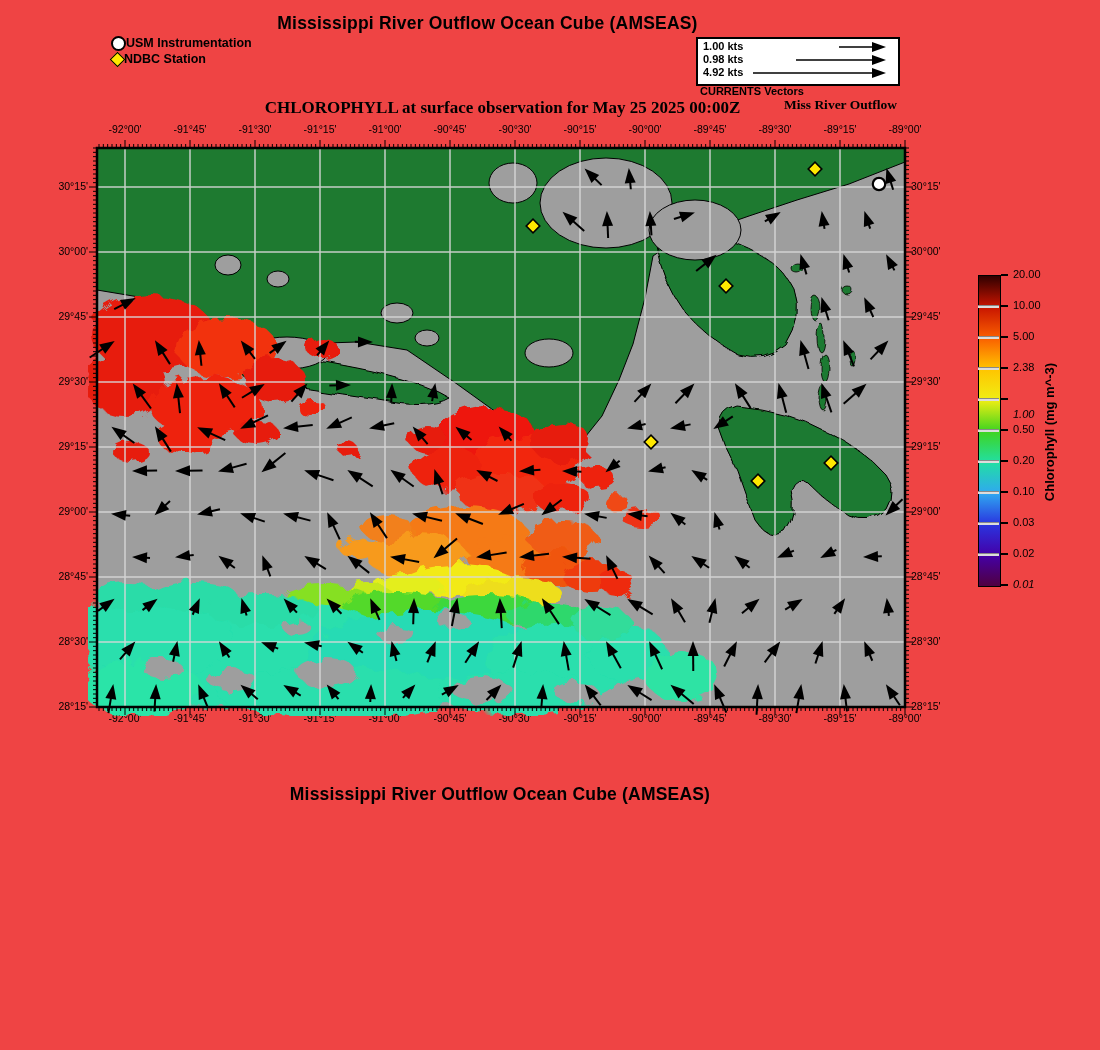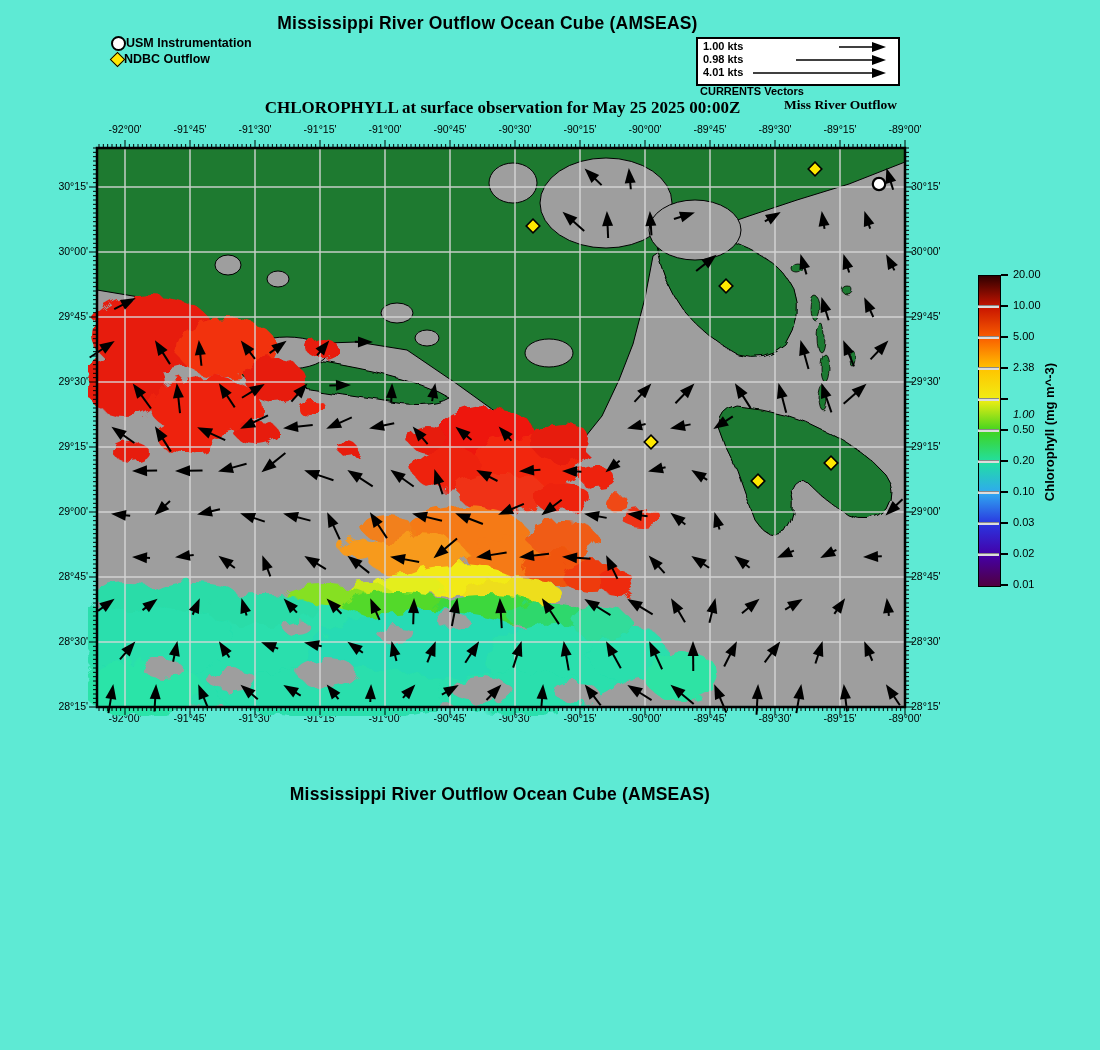--- a/index.html
+++ b/index.html
@@ -1,16 +1,16 @@
 <!DOCTYPE html>
 <html><head>
 <meta charset="utf-8">
 <style>
   html,body{margin:0;padding:0;background:#ffffff;}
-  #stage{position:relative;width:1100px;height:1050px;background:#5eead4;overflow:hidden;
+  #stage{position:relative;width:1100px;height:1050px;background:#ef4444;overflow:hidden;
          font-family:"Liberation Sans","DejaVu Sans",sans-serif;color:#000;}
   .abs{position:absolute;}
   .ctr{text-align:center;}
   .title{font-size:17.5px;font-weight:bold;letter-spacing:0.2px;}
   .subtitle{font-family:"Liberation Serif","DejaVu Serif",serif;font-size:17px;font-weight:bold;}
   .region-label{font-family:"Liberation Serif","DejaVu Serif",serif;font-size:13.5px;font-weight:bold;}
   .caption{font-size:12.5px;font-weight:bold;}
   .legend-row{position:absolute;display:flex;align-items:center;height:16px;}
   .legend-label{font-size:12.5px;font-weight:bold;white-space:nowrap;}
   .sym-circle{width:11px;height:11px;border-radius:50%;background:#fff;border:2.5px solid #000;}
@@ -35,35 +35,35 @@
 <div id="stage">
 
   <div class="abs ctr title" style="left:0;top:13px;width:975px;">Mississippi River Outflow Ocean Cube (AMSEAS)</div>
 
   <div class="legend-row" style="left:111px;top:35px;">
     <span class="sym-circle"></span>
     <span class="legend-label">USM Instrumentation</span>
   </div>
   <div class="legend-row" style="left:111px;top:51px;">
     <span class="sym-diamond"></span>
-    <span class="legend-label">NDBC Outflow</span>
+    <span class="legend-label">NDBC Station</span>
   </div>
 
   <div id="vkey-box">
     <svg id="vkey-svg" width="194" height="40" style="position:absolute;left:0;top:0;">
         <line x1="141" y1="8" x2="176" y2="8" stroke="#000" stroke-width="1.6"></line>
         <polygon points="188,8 174,3 174,13" fill="#000"></polygon>
         <line x1="98" y1="21" x2="176" y2="21" stroke="#000" stroke-width="1.6"></line>
         <polygon points="188,21 174,16 174,26" fill="#000"></polygon>
         <line x1="55" y1="34" x2="176" y2="34" stroke="#000" stroke-width="1.6"></line>
         <polygon points="188,34 174,29 174,39" fill="#000"></polygon>
       </svg>
     <div class="vkey-row" style="top:1px;">1.00 kts</div>
     <div class="vkey-row" style="top:14px;">0.98 kts</div>
-    <div class="vkey-row" style="top:27px;">4.01 kts</div>
+    <div class="vkey-row" style="top:27px;">4.92 kts</div>
   </div>
   <div id="vkey-caption">CURRENTS Vectors</div>
 
   <div class="abs ctr subtitle" style="left:0;top:98px;width:1005px;">CHLOROPHYLL at surface observation for May 25 2025 00:00Z</div>
   <div class="abs region-label" style="left:784px;top:97px;">Miss River Outflow</div>
 
   <div id="axis-labels">
       <span class="ticklabel" style="left: 125px; top: 123px;">-92°00'</span>
       <span class="ticklabel" style="left: 125px; top: 712px;">-92°00'</span>
       <span class="ticklabel" style="left: 190px; top: 123px;">-91°45'</span>
@@ -1539,19 +1539,19 @@
       <div class="cbar-sep" style="top: 491px;"></div>
       <div class="cbar-tick" style="top: 491px;"></div>
       <span class="cbar-label" style="top: 485px;">0.10</span>
       <div class="cbar-sep" style="top: 522px;"></div>
       <div class="cbar-tick" style="top: 522px;"></div>
       <span class="cbar-label" style="top: 516px;">0.03</span>
       <div class="cbar-sep" style="top: 553px;"></div>
       <div class="cbar-tick" style="top: 553px;"></div>
       <span class="cbar-label" style="top: 547px;">0.02</span>
       <div class="cbar-tick" style="top: 584px;"></div>
-      <span class="cbar-label" style="top: 578px;">0.01</span>
+      <span class="cbar-label" style="top: 578px; font-style: italic;">0.01</span>
     </div>
   <div id="cbar-title">Chlorophyll (mg m^-3)</div>
 
   <div class="abs ctr title" style="left:0;top:784px;width:1000px;">Mississippi River Outflow Ocean Cube (AMSEAS)</div>
 
 </div>
 
 </body></html>

